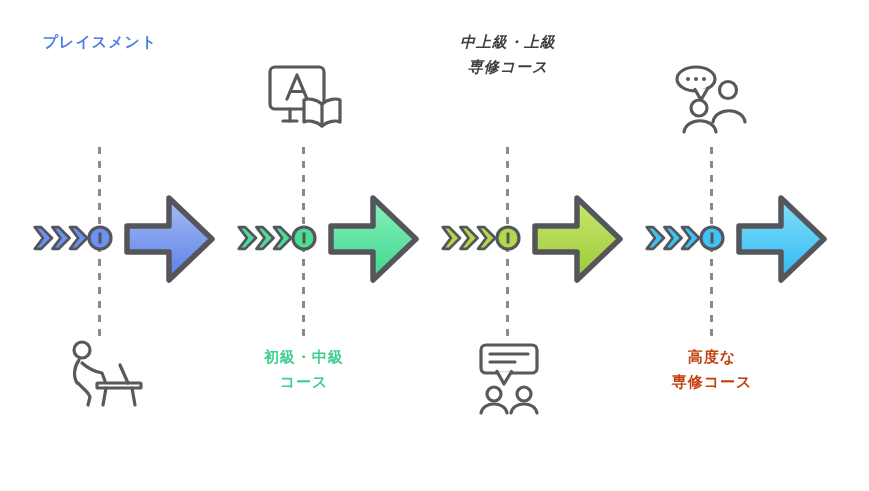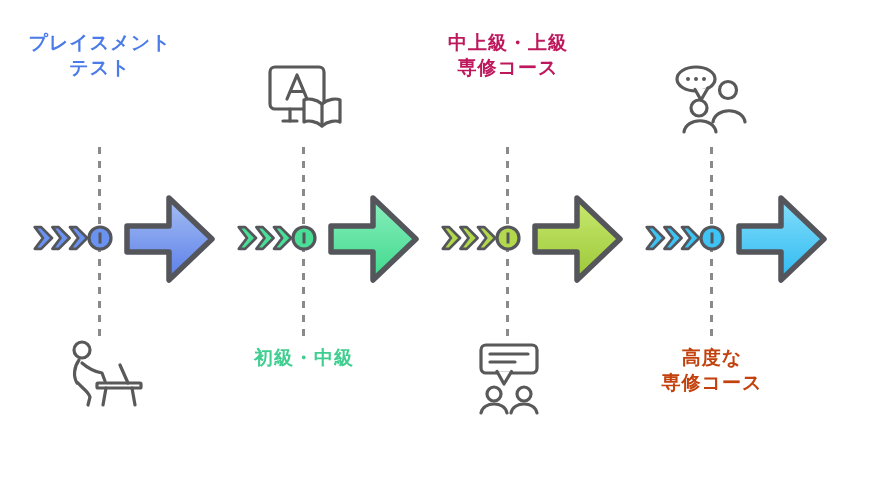--- a/index.html
+++ b/index.html
@@ -1,41 +1,40 @@
 <!DOCTYPE html>
 <html><head>
 <meta charset="utf-8">
 <style>
   html,body{margin:0;padding:0;background:#fff;}
   .canvas{position:relative;width:869px;height:491px;background:#ffffff;overflow:hidden;
           font-family:"DejaVu Sans","Liberation Sans",sans-serif;}
   .stage{position:absolute;top:0;width:224px;height:491px;}
   .label{position:absolute;left:0;width:200px;text-align:center;font-weight:bold;
-         font-size:19px;line-height:25px;letter-spacing:1px;}
+         font-size:15px;line-height:25px;letter-spacing:1px;}
   .top-label{top:30px;}
   .bottom-label{top:345px;font-family:Liberation Serif, serif;}
   .dash{position:absolute;left:98px;top:147px;width:3px;height:191px;z-index:1;}
   .chevrons{position:absolute;left:33px;top:223px;z-index:2;}
   .milestone{position:absolute;left:85px;top:223px;z-index:3;}
   .arrow{position:absolute;left:117px;top:189px;z-index:2;}
   .icon{position:absolute;}
   .icon-monitor-book{left:58px;top:64px;}
   .icon-people-conversation{left:58px;top:62px;}
   .icon-person-desk{left:57px;top:339px;}
   .icon-bubble-people{left:69px;top:342px;}
 </style>
 </head>
 <body>
 
 <div class="canvas" style="background: rgb(255, 255, 255);">
 
   <div class="stage" style="left:0">
     <div class="label top-label" style="color: rgb(74, 123, 232);">
       <div>プレイスメント</div>
-      <div>テスト</div>
     </div>
     <div class="dash" style="background-image: repeating-linear-gradient(rgb(138, 138, 138) 0px, rgb(138, 138, 138) 7px, transparent 7px, transparent 14px);"></div>
     <svg class="chevrons" width="56" height="30" viewBox="0 0 62 32">
       <g stroke-width="3" stroke-linejoin="round" fill="none" stroke="#54565b">
         <polygon points="2,4 9,4 21,16 9,28 2,28 11,16" fill="#6a92f0"></polygon>
         <polygon points="21.5,4 28.5,4 40.5,16 28.5,28 21.5,28 30.5,16" fill="#6a92f0"></polygon>
         <polygon points="41,4 48,4 60,16 48,28 41,28 50,16" fill="#6a92f0"></polygon>
       </g>
     </svg>
     <svg class="milestone" width="30" height="30" viewBox="0 0 30 30">
@@ -93,25 +92,26 @@
       <defs>
           <linearGradient id="grad1" x1="0" y1="0" x2="0" y2="1">
         <stop offset="0" stop-color="#8aefbe"></stop>
         <stop offset="1" stop-color="#3ed88b"></stop>
       </linearGradient>
         </defs>
       <path d="M10,37 L52,37 L52,9 L95,50 L52,91 L52,63 L10,63 Z" fill="url(#grad1)" stroke-width="5.5" stroke-linejoin="round" stroke-linecap="round" stroke="#54565b"></path>
     </svg>
     <div class="label bottom-label" style="color: rgb(63, 206, 143);">
       <div>初級・中級</div>
+      <div>コース</div>
     </div>
   </div>
 
   <div class="stage" style="left:408px">
-    <div class="label top-label" style="color: #be185d;">
+    <div class="label top-label" style="color: #404040; font-style: italic;">
       <div>中上級・上級</div>
       <div>専修コース</div>
     </div>
     <div class="dash" style="background-image: repeating-linear-gradient(rgb(138, 138, 138) 0px, rgb(138, 138, 138) 7px, transparent 7px, transparent 14px);"></div>
     <svg class="chevrons" width="56" height="30" viewBox="0 0 62 32">
       <g stroke-width="3" stroke-linejoin="round" fill="none" stroke="#54565b">
         <polygon points="2,4 9,4 21,16 9,28 2,28 11,16" fill="#b2d94c"></polygon>
         <polygon points="21.5,4 28.5,4 40.5,16 28.5,28 21.5,28 30.5,16" fill="#b2d94c"></polygon>
         <polygon points="41,4 48,4 60,16 48,28 41,28 50,16" fill="#b2d94c"></polygon>
       </g>

